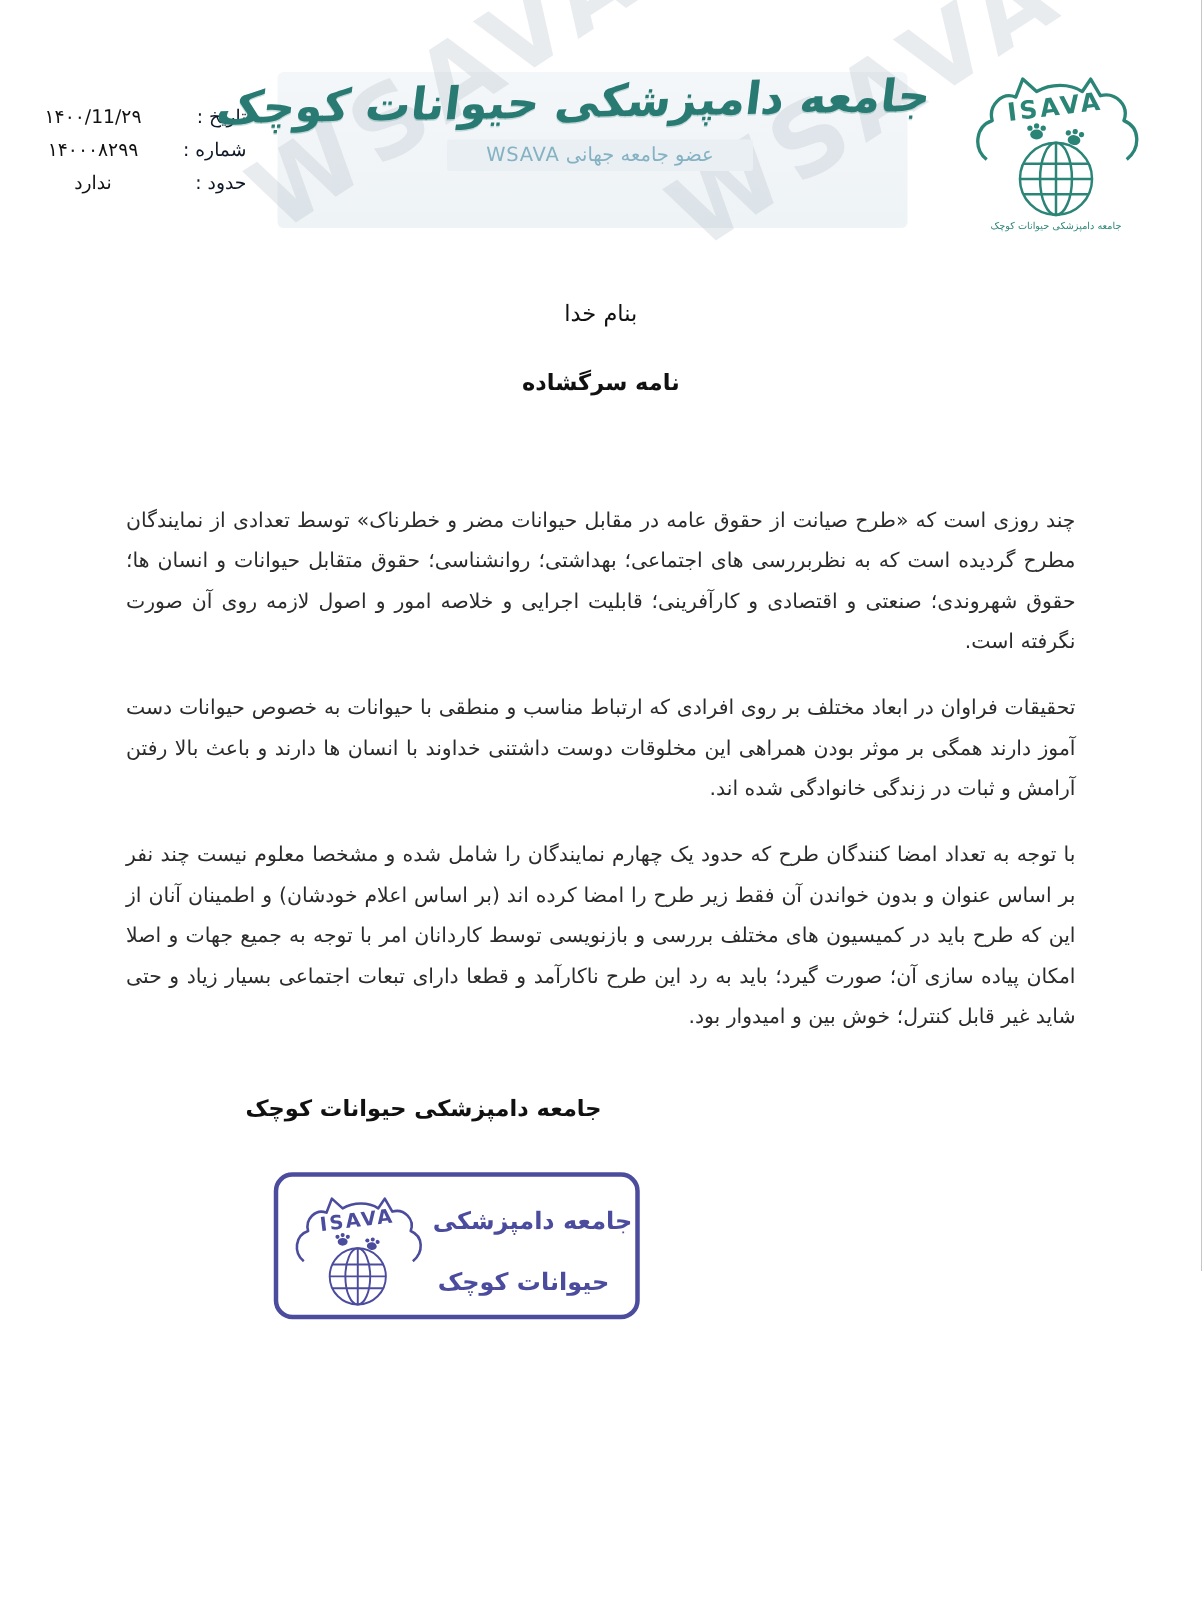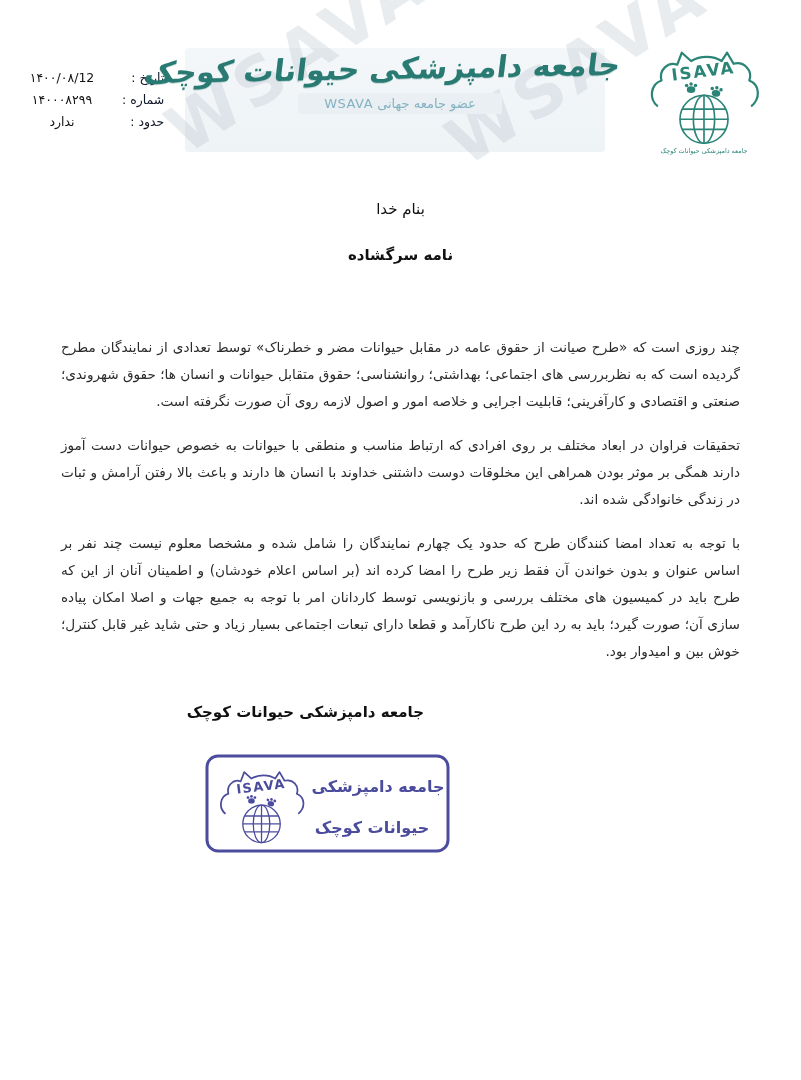--- a/index.html
+++ b/index.html
@@ -60,21 +60,21 @@
     background:#e9eff3;
     border-radius:2px;
     letter-spacing:.5px;
     text-align:center;
   }
   .logo-box{position:absolute;right:36px;top:34px;}
   
   .h-bismillah{margin:28px 0 0;text-align:center;font-size:15px;font-weight:normal;color:#111;}
   .h-type{margin:28px 0 12px;text-align:center;font-size:15px;font-weight:bold;color:#111;}
   
-  .content{padding:0 61px;}
+  .content{padding:0 84px;}
   .content{margin-top:70px;}
   .content p{
     margin:0 0 17px;
     font-size:13.6px;
     line-height:27px;
     text-align:justify;
     color:#2b2b2b;
   }
   
   .signature{
@@ -120,21 +120,21 @@
 
 <div class="page">
 
   <div class="letterhead">
     <div class="wm-band"></div>
     <span class="watermark wm1">WSAVA</span>
     <span class="watermark wm2">WSAVA</span>
 
     <div class="meta">
       <span class="m-label">تاریخ :</span>
-      <span class="m-value">۱۴۰۰/۰۸/12</span>
+      <span class="m-value">۱۴۰۰/11/۲۹</span>
       <span class="m-label">شماره :</span>
       <span class="m-value">۱۴۰۰۰۸۲۹۹</span>
       <span class="m-label">حدود :</span>
       <span class="m-value">ندارد</span>
     </div>
 
     <div class="brand">
       <div class="brand-title">جامعه دامپزشکی حیوانات کوچک</div><br>
       <div class="brand-sub">عضو جامعه جهانی WSAVA</div>
     </div>

